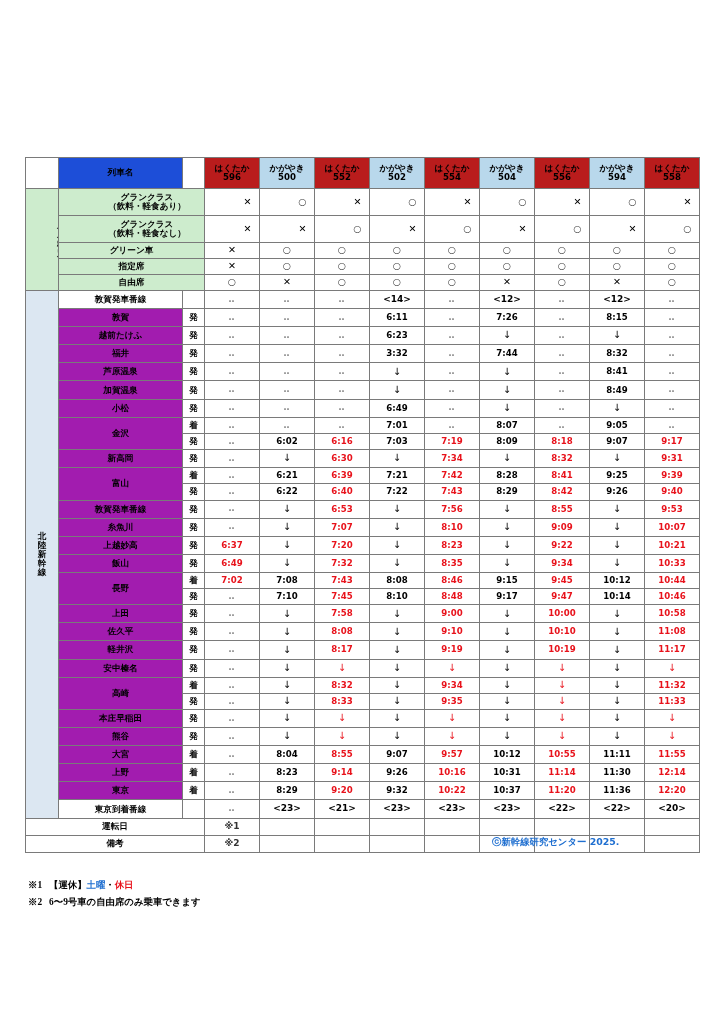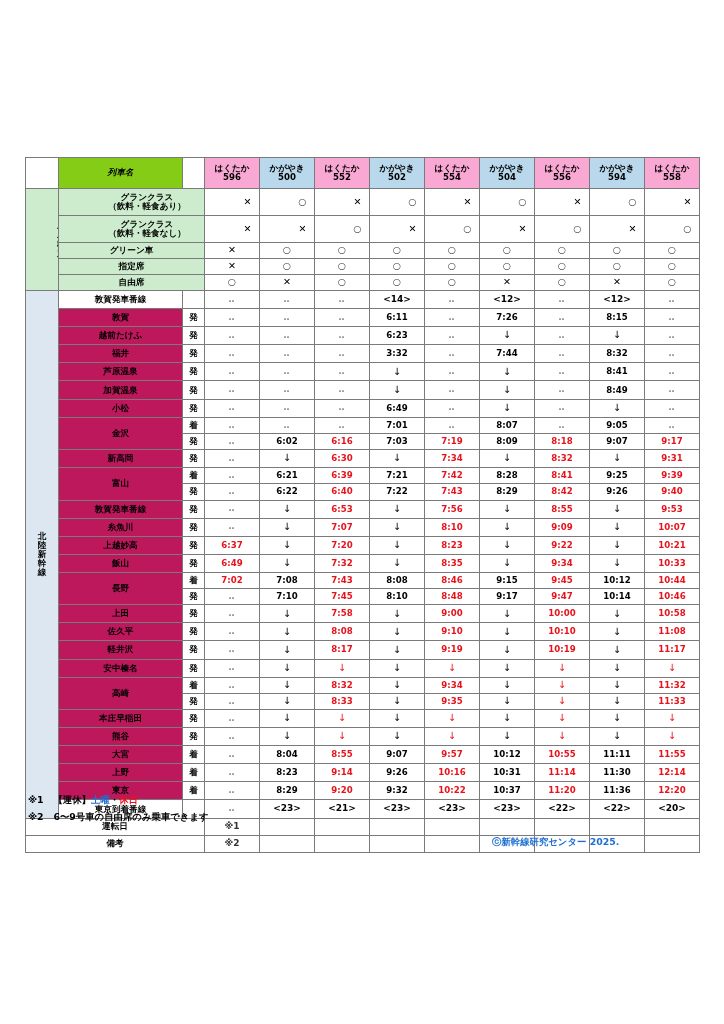--- a/index.html
+++ b/index.html
@@ -41,23 +41,23 @@
   col.c-grp{width:33px;}
   col.c-name{width:124px;}
   col.c-ad{width:22px;}
   col.c-tr{width:55px;}
 
   
   tr.hdr td{height:30px;}
   td.train-head{
     font-size:8.4px;line-height:1.25;
   }
-  td.train-head.haku{background:#f9a8d4;}
+  td.train-head.haku{background:#b91c1c;}
   td.train-head.kaga{background:#b9d8ec;}
-  td.hdr-name{font-size:10px;background:#84cc16;font-style:italic;}
+  td.hdr-name{font-size:10px;background:#1d4ed8;}
   td.hdr-blank{background:#ffffff;}
 
   
   td.grp-seat{
     background:#cdeccd;
     font-size:10px;
     line-height:1.5;
     width:33px;
   }
   td.seat-label{background:#cdeccd;font-size:8.6px;line-height:1.25;}
@@ -67,21 +67,21 @@
   .mk-o{font-size:9.5px;color:#3a3a3a;}
   .mk-x{font-size:9.5px;color:#000;font-weight:bold;}
 
   
   td.grp-line{
     background:#dce7f2;
     font-size:10px;
     line-height:1.55;
     width:33px;
   }
-  td.stn{background:#be185d;font-size:9px;margin-left:17px;}
+  td.stn{background:#a21caf;font-size:9px;margin-left:17px;}
   td.stn-white{background:#ffffff;font-size:9px;}
   td.ad{background:#ffffff;font-size:8.6px;}
   td.ad-blank{background:#ffffff;}
   tr.srow td{height:17.1px;}
   tr.srow-half td{height:15.2px;}
   tr.foot td{height:16px;}
 
   td.t{background:#ffffff;font-size:9.4px;font-weight:bold;}
   td.t.red{color:#e8121b;}
   td.t.blk{color:#000000;}
@@ -89,21 +89,21 @@
   td.t .arw{font-size:10px;font-weight:normal;}
   td.t.red .arw{color:#e8121b;}
   td.t.blk .arw{color:#000;}
   td.t .trk{font-size:9px;font-weight:bold;color:#000;}
   td.t .note{font-size:9px;color:#333;}
 
   
   tr.pair-top td{border-bottom:1px dotted #aaaaaa;}
 
   
-  .fnotes{position:absolute;left:28px;top:794px;}
+  .fnotes{position:absolute;left:28px;top:879px;font-family:Liberation Serif, serif;}
   .fn{font-size:9.4px;font-weight:bold;color:#000;margin-bottom:4px;white-space:nowrap;}
   .fn .blue{color:#1f6fd0;}
   .fn .red{color:#e8121b;}
 
   .copy{
     position:absolute;left:492px;top:836px;
     font-size:9.4px;font-weight:bold;color:#1f6fd0;white-space:nowrap;
   }
 </style>
 </head>

